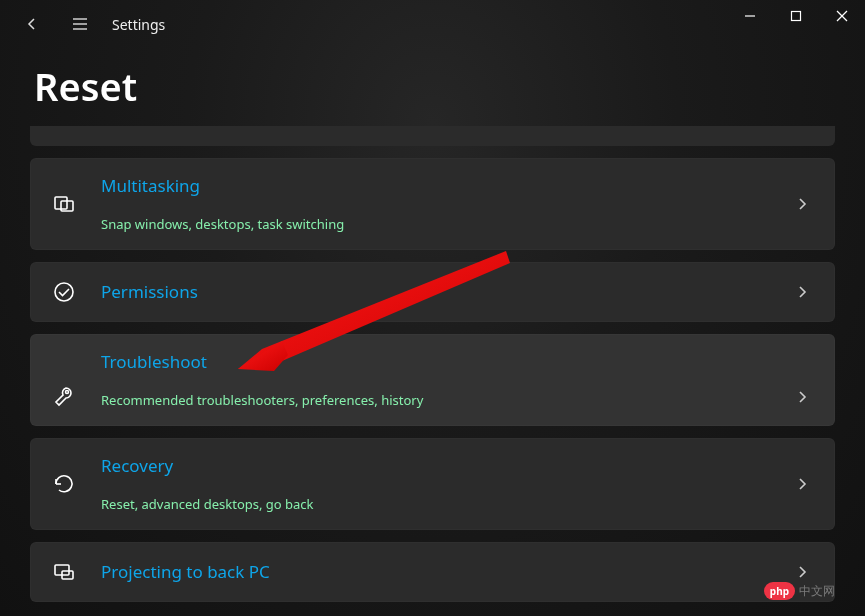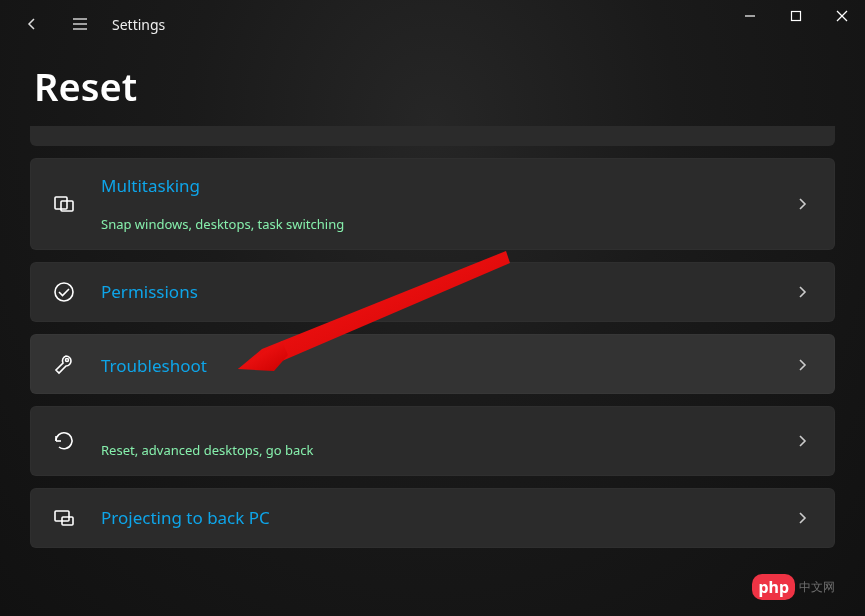--- a/index.html
+++ b/index.html
@@ -93,21 +93,21 @@
     position: absolute;
     right: 30px; bottom: 16px;
     color: rgba(200,200,200,0.5);
     font-size: 12px;
     display: flex; align-items: center; gap: 4px;
   }
   .wm-bubble {
     background: #e34;
     color: #fff;
     border-radius: 10px;
-    font-size: 16px;
+    font-size: 10px;
     font-weight: 700;
     padding: 2px 6px;
   }
 </style>
 </head>
 <body>
 
 <div class="titlebar">
   <div class="tb-btn">
     <svg width="16" height="16" viewBox="0 0 16 16" fill="none" stroke="currentColor" stroke-width="1.5">
@@ -185,37 +185,39 @@
 
   <div class="row hover">
     <div class="ico">
       <svg width="24" height="24" viewBox="0 0 24 24" fill="none" stroke="currentColor" stroke-width="1.6">
         <path d="M14 4 a5 5 0 0 1 5 5 a5 5 0 0 1 -5 5 L7 21 L4 18 L11 11 a5 5 0 0 1 3 -7 z"></path>
         <circle cx="15" cy="8" r="1.5"></circle>
       </svg>
     </div>
     <div class="txt">
       <div class="ttl">Troubleshoot</div>
+      <div class="sub">Recommended troubleshooters, preferences, history</div>
     </div>
     <div class="chev">
       <svg width="14" height="14" viewBox="0 0 14 14" fill="none" stroke="currentColor" stroke-width="1.6">
           <path d="M5 2 L10 7 L5 12"></path>
         </svg>
     </div>
   </div>
 
   <div class="row">
     <div class="ico">
       <svg width="24" height="24" viewBox="0 0 24 24" fill="none" stroke="currentColor" stroke-width="1.6">
         <path d="M4 12 a8 8 0 1 1 3 6"></path>
         <path d="M4 12 L4 7"></path>
           <path d="M4 12 L9 12"></path>
       </svg>
     </div>
     <div class="txt">
+      <div class="ttl">Recovery</div>
       <div class="sub">Reset, advanced desktops, go back</div>
     </div>
     <div class="chev">
       <svg width="14" height="14" viewBox="0 0 14 14" fill="none" stroke="currentColor" stroke-width="1.6">
           <path d="M5 2 L10 7 L5 12"></path>
         </svg>
     </div>
   </div>
 
   <div class="row">

